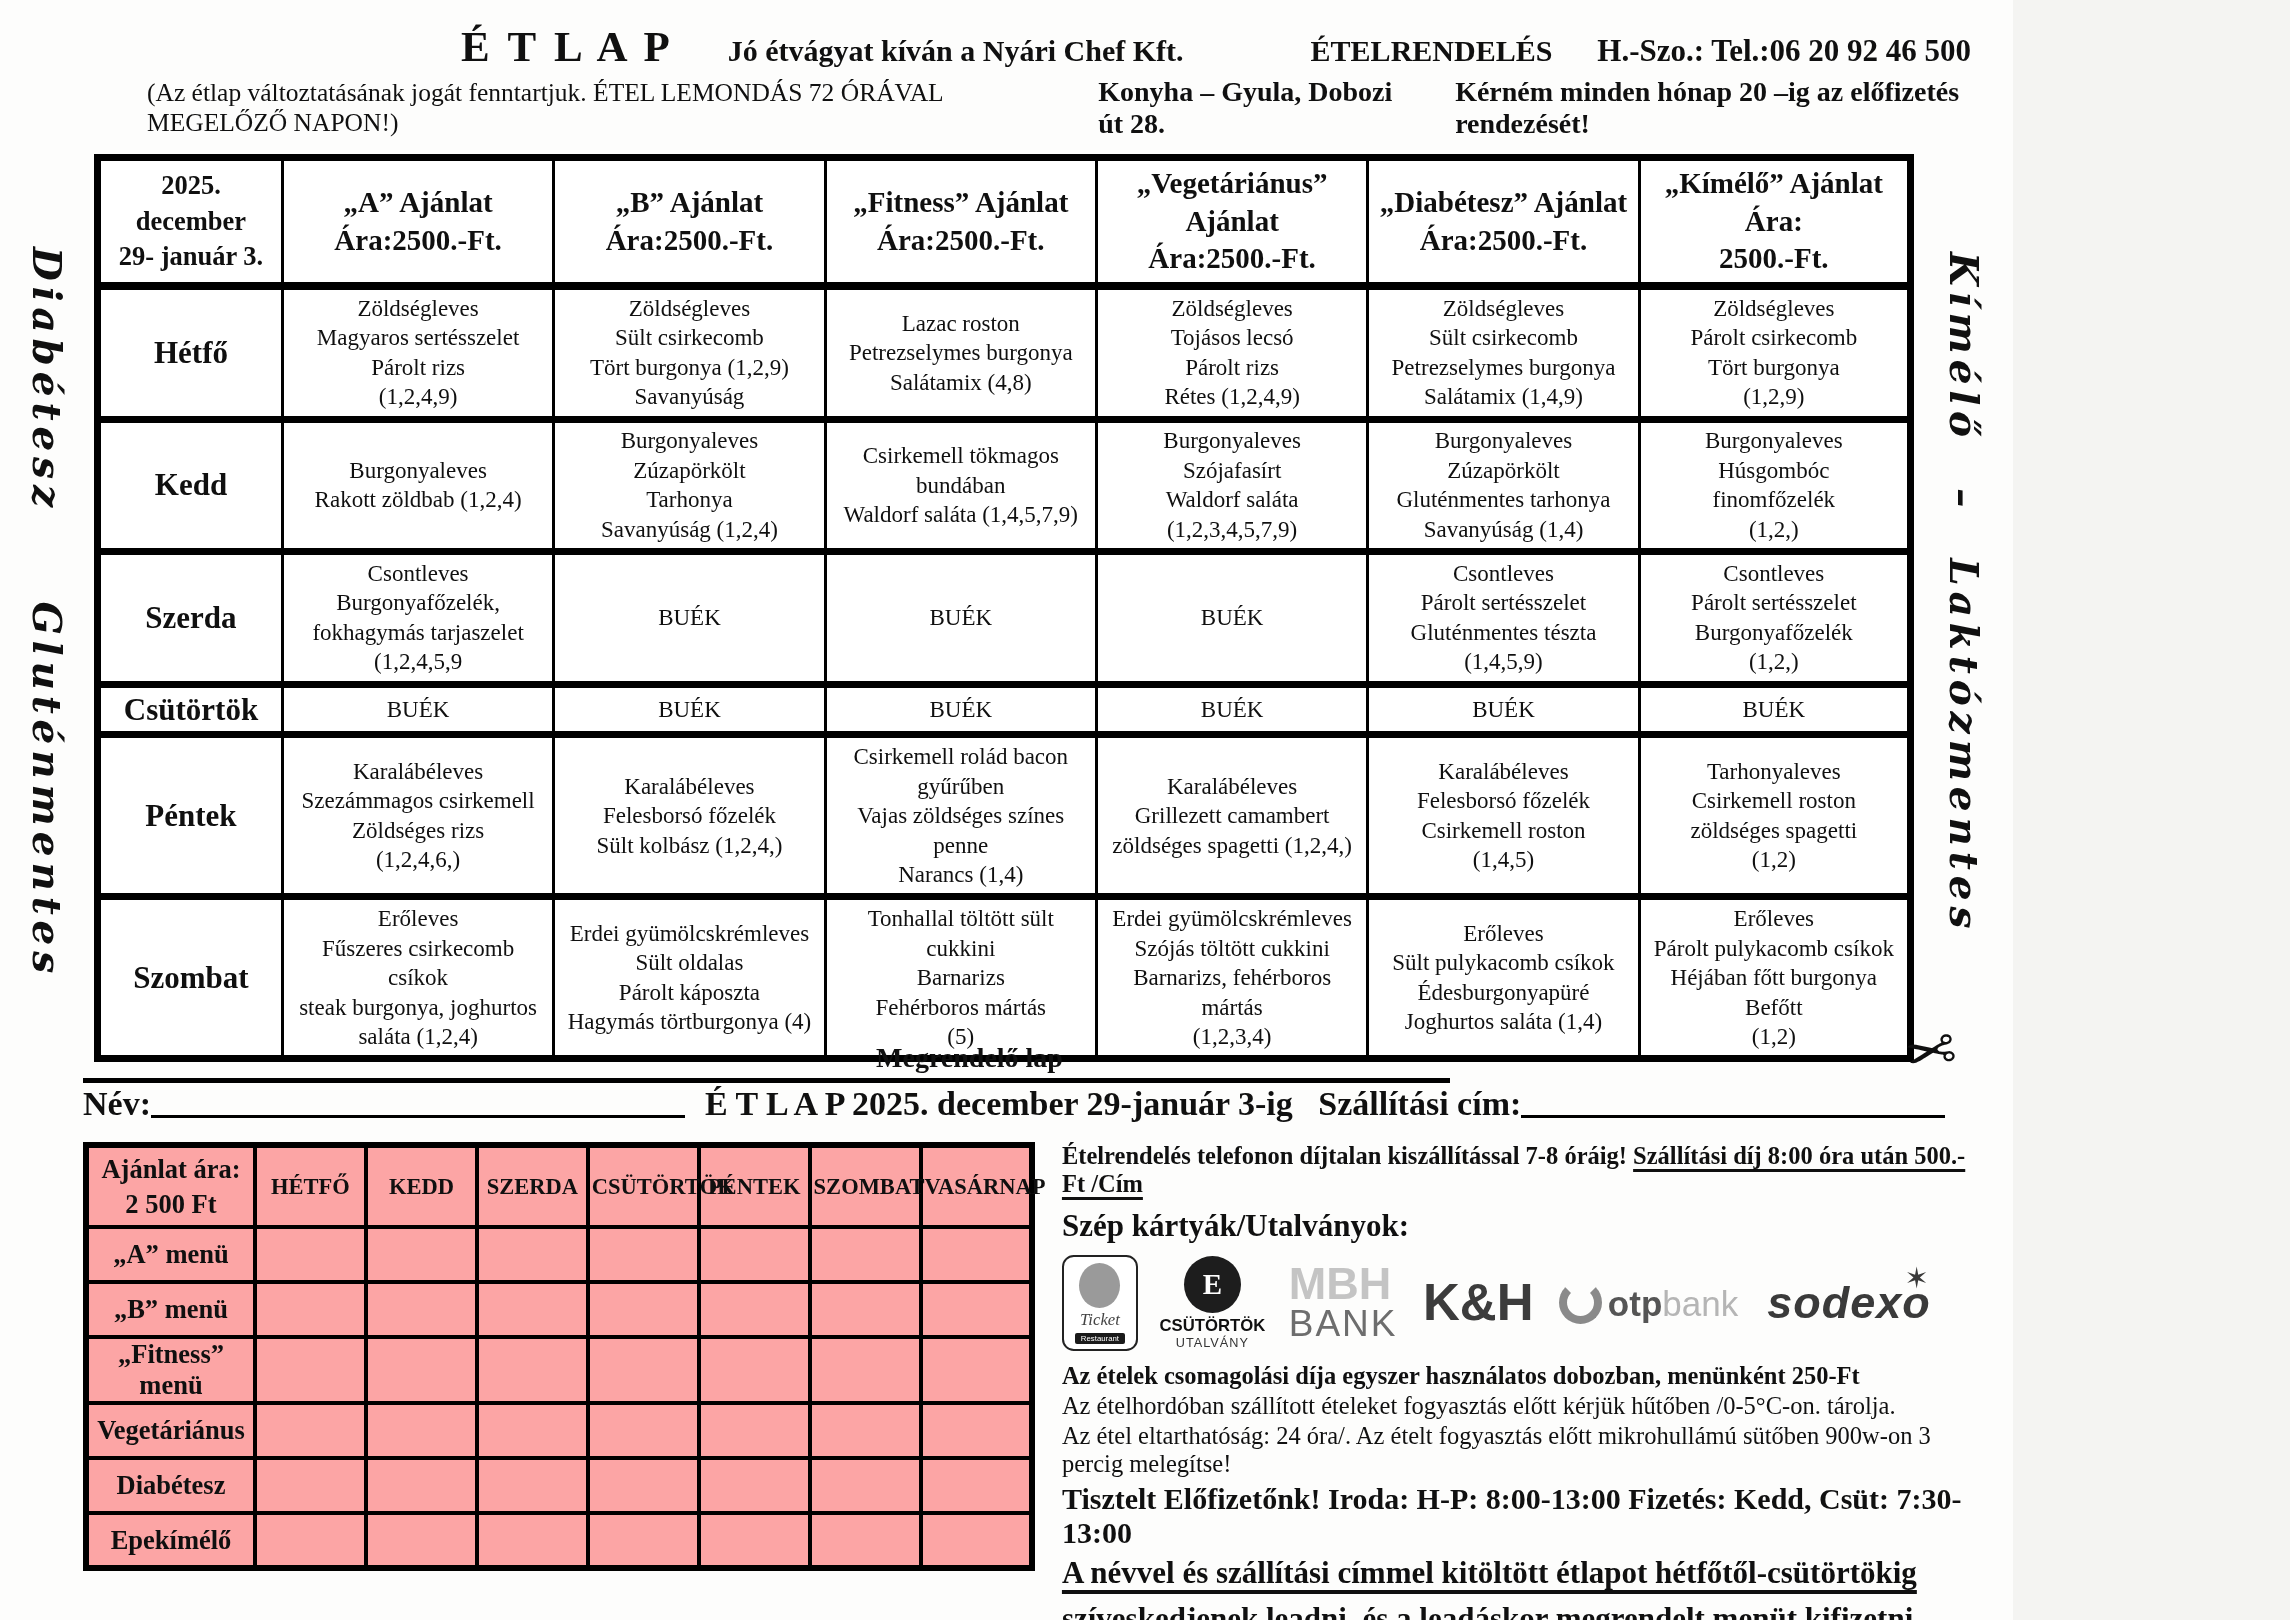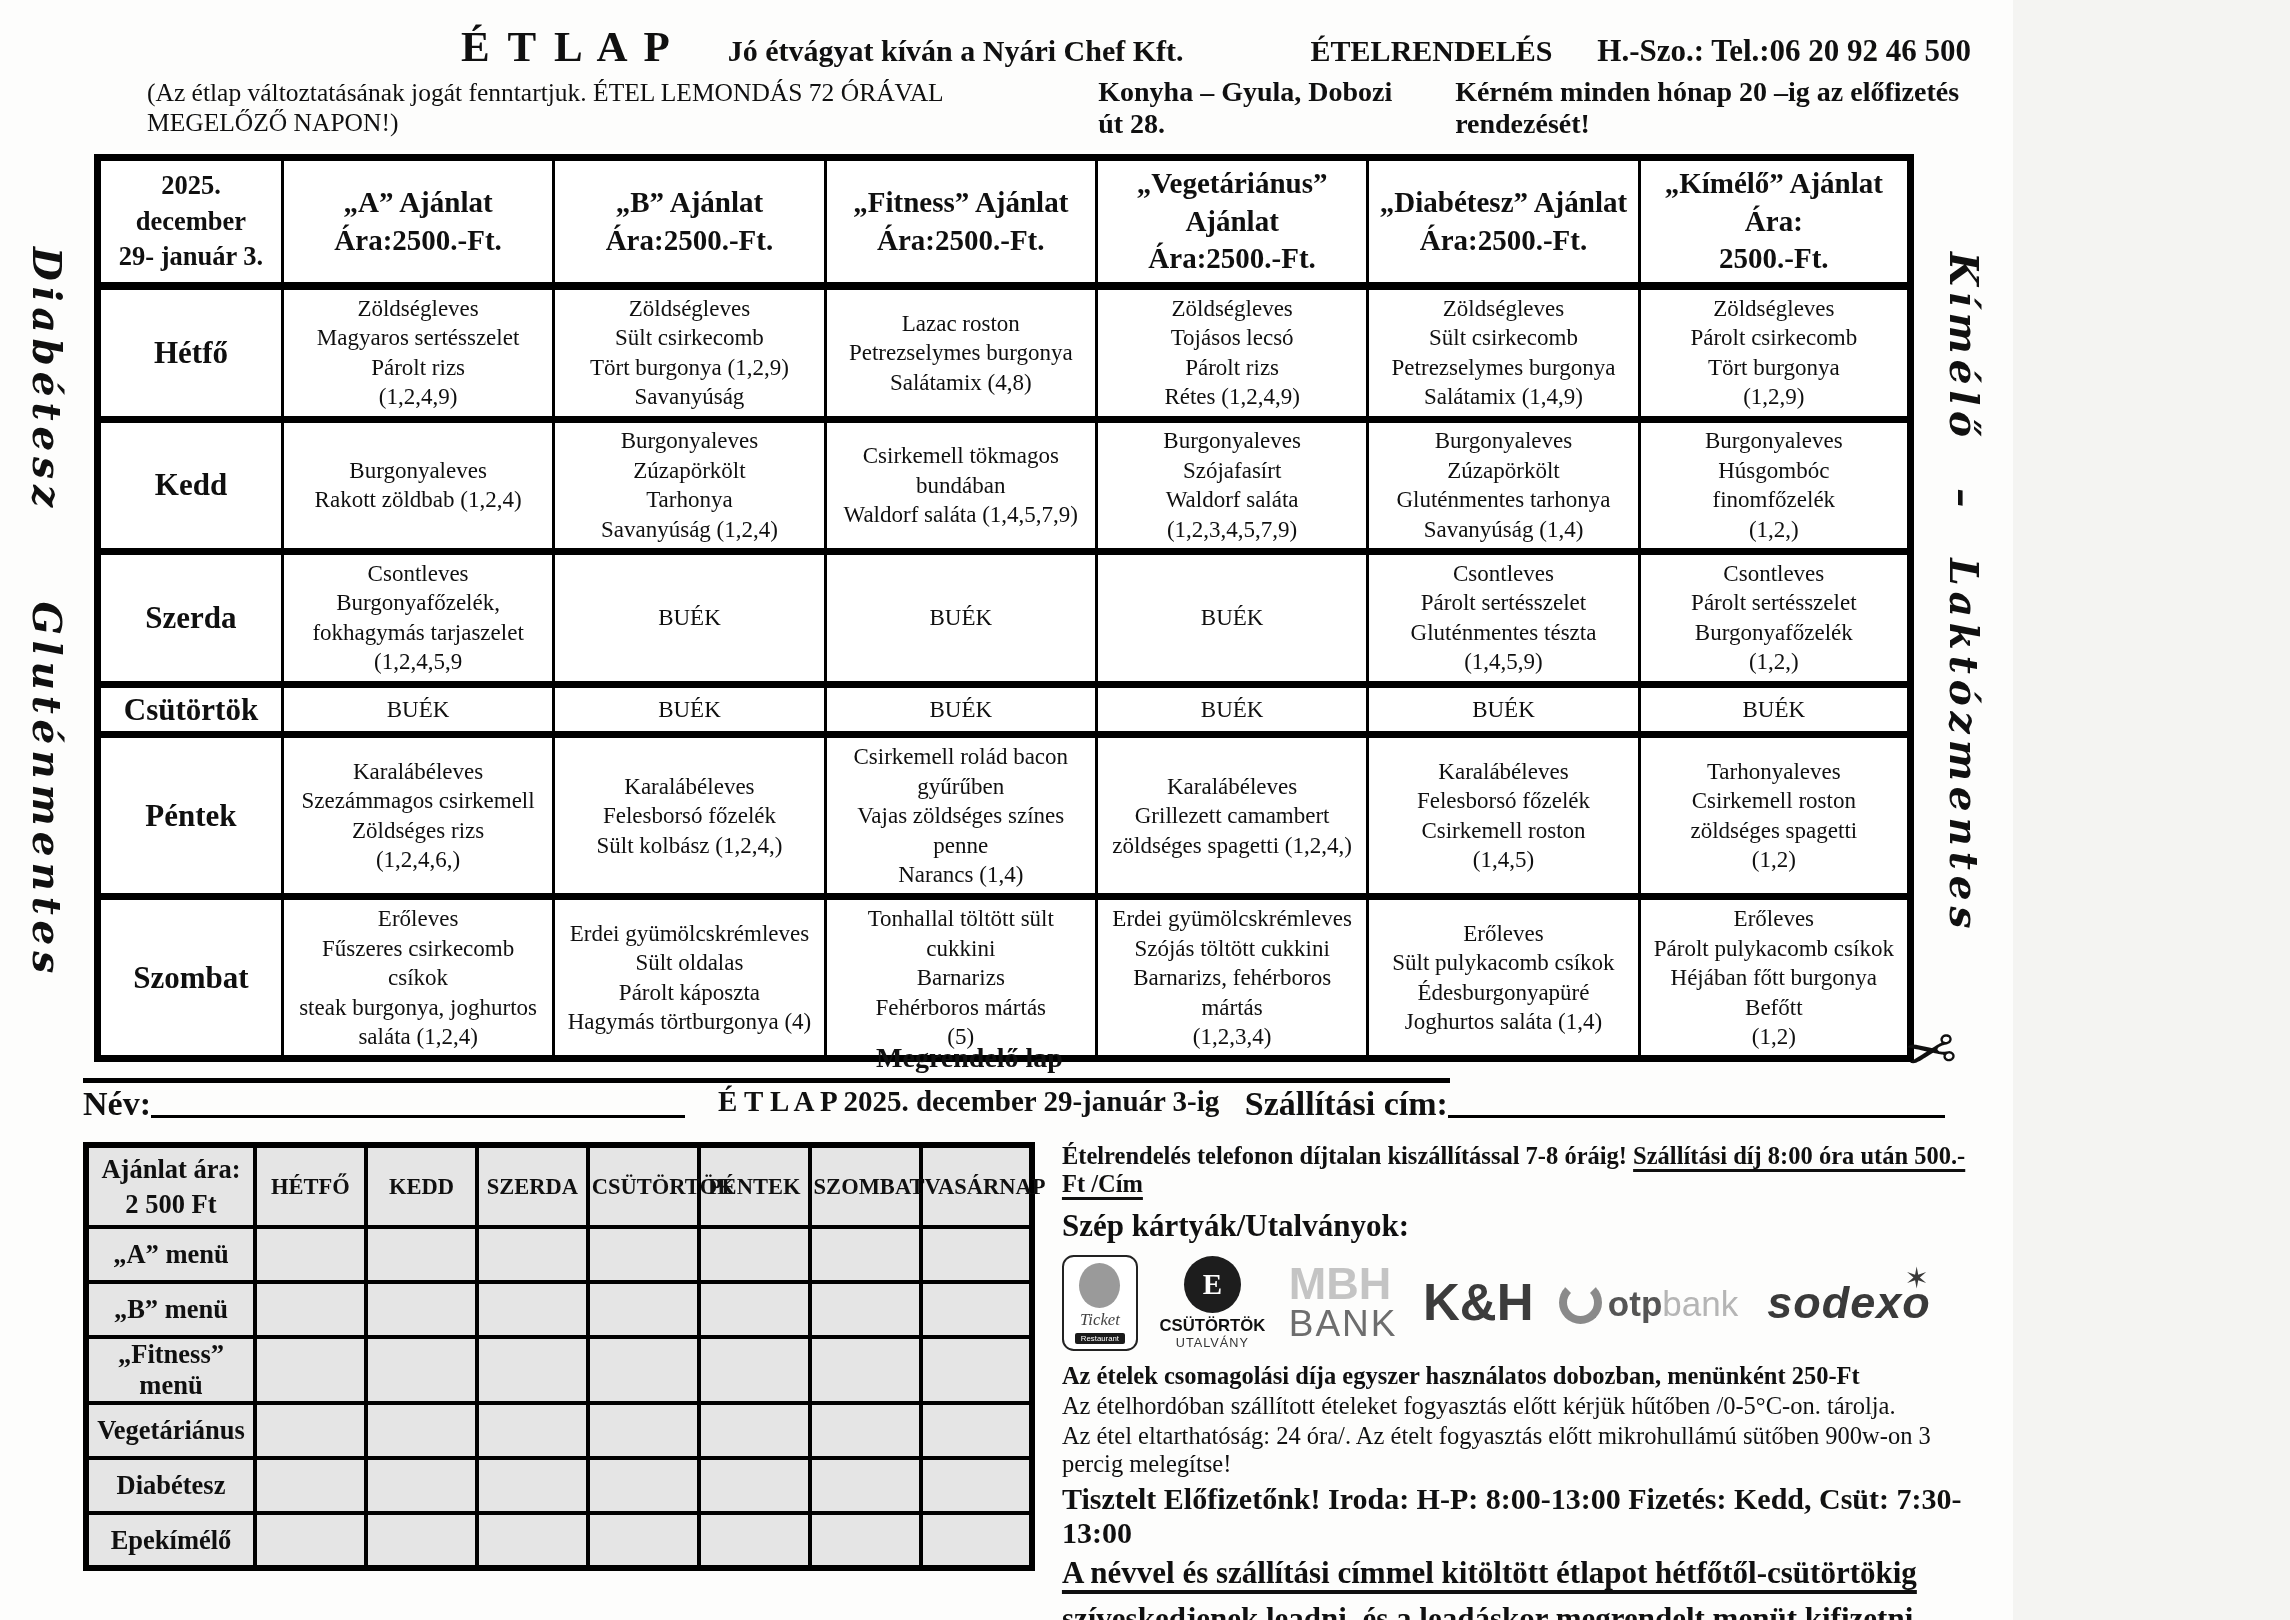--- a/index.html
+++ b/index.html
@@ -39,30 +39,30 @@
   .day-cell { font-size:31px; font-weight:bold; }
   .menu-cell { font-size:23px; line-height:1.28; }
 
   
   .order-section { position:relative; padding:9.8px 39px 0 83px; }
   .megrendelo-title { text-align:center; font-size:28px; font-weight:bold; margin-left:-118px; }
   .cut-rule { height:4.9px; background:#000; width:1367px; margin-top:3.9px; }
   .nev-row { display:flex; align-items:flex-start; margin-top:2px; }
   .nev-label { font-size:34px; font-weight:bold; }
   .nev-line { flex:0 0 534px; border-bottom:3.9px solid #000; height:33px; }
-  .order-etlap-title { font-size:29px; font-weight:bold; margin-left:33px; white-space:nowrap; }
+  .order-etlap-title { font-size:34px; font-weight:bold; margin-left:20px; white-space:nowrap; }
   .cim-label { font-size:34px; font-weight:bold; margin-left:25.5px; white-space:nowrap; }
   .cim-line { flex:1; border-bottom:3.9px solid #000; height:33px; margin-right:29px; }
   .scissors { position:absolute; right:57px; top:-15.7px; font-family:"DejaVu Sans", sans-serif;
               font-size:61px; transform:scaleX(-1) rotate(10deg); }
 
   .bottom-grid { display:flex; margin-top:19.6px; }
 
   table.order-table { border-collapse:collapse; table-layout:fixed; border:6.9px solid #000;
-                      width:1108px; background:#e5e5e5; align-self:flex-start; }
+                      width:1108px; background:#fca5a5; align-self:flex-start; }
   table.order-table th, table.order-table td { border:4.9px solid #000; text-align:center;
                       vertical-align:middle; white-space:pre-line; }
   .of-price { font-size:26.5px; font-weight:bold; line-height:1.3; }
   .of-day { font-size:22.5px; font-weight:bold; height:82px; padding:0 2px; }
   .of-label { font-size:26.5px; font-weight:bold; height:55px; }
   .of-cell { height:55px; }
 
   
   .info-block { margin-left:27.4px; width:1063px; }
   .i-delivery { font-size:24.5px; font-weight:bold; }

